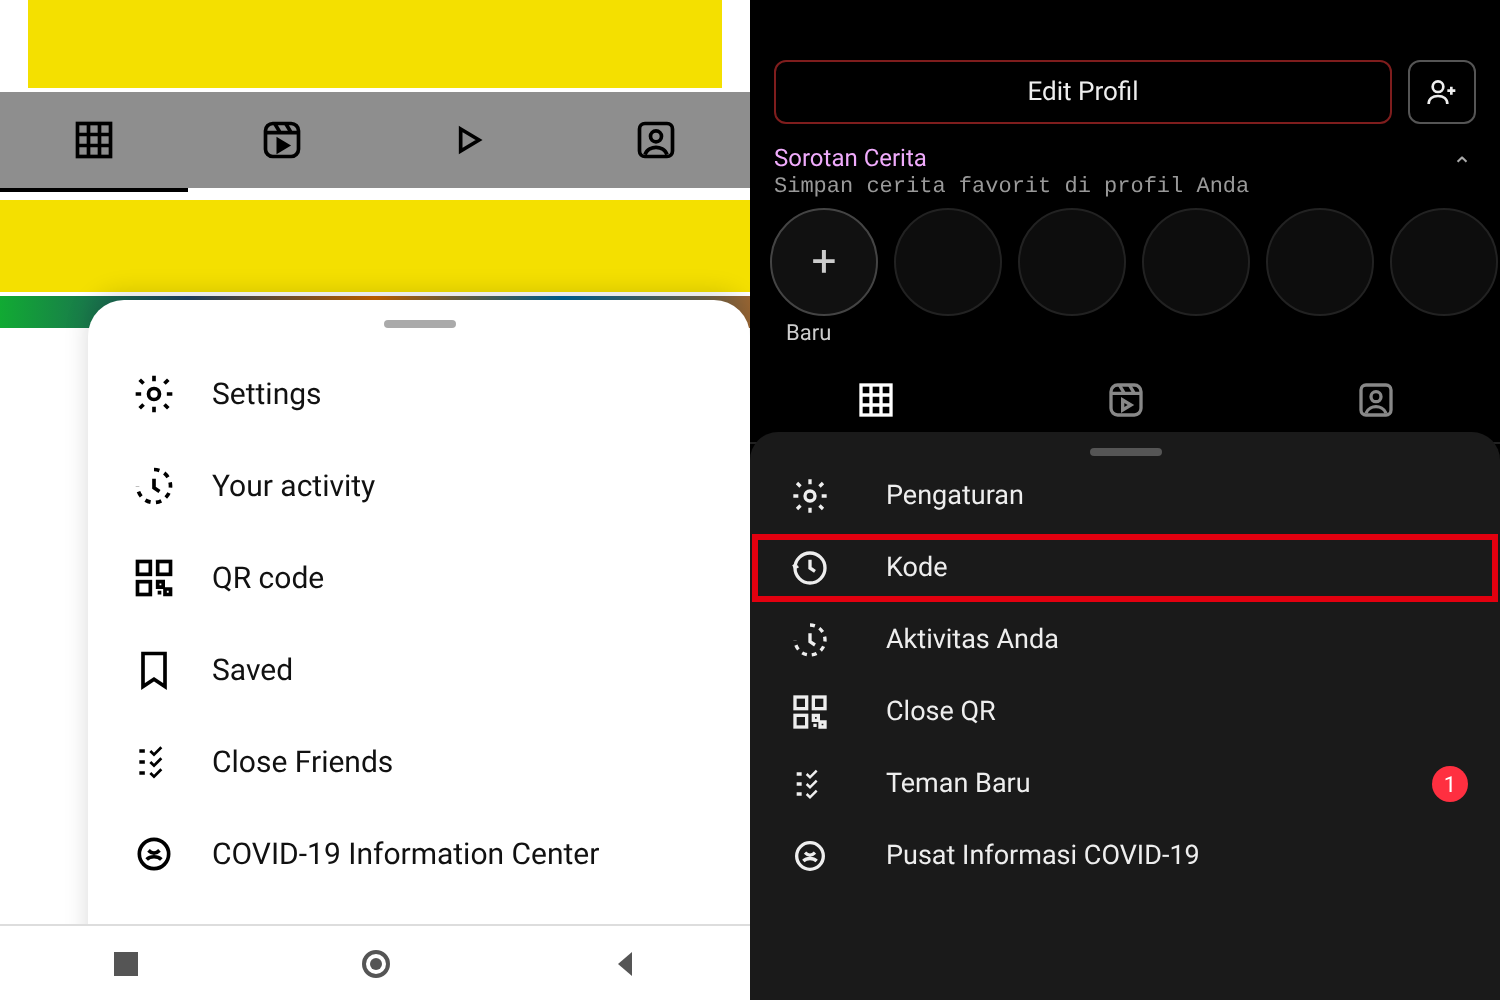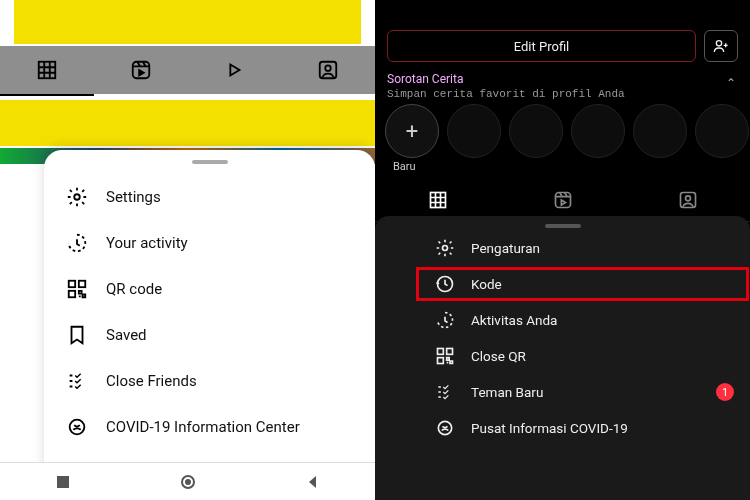--- a/index.html
+++ b/index.html
@@ -35,21 +35,21 @@
   .right .hlc { width:54px; height:54px; border-radius:50%; border:1px solid #444; display:flex; align-items:center; justify-content:center; color:#ccc; font-size:22px; background:#111; flex-shrink:0; }
   .right .hlc.dark { background:#0d0d0d; border-color:#222; }
   .right .hl-lab { position:absolute; left:18px; top:160px; font-size:11px; color:#ccc; }
   .right .tabbar2 { position:absolute; left:0; right:0; top:178px; height:44px; display:flex; border-bottom:1px solid #222; }
   .right .tabbar2 .tab { flex:1; display:flex; align-items:center; justify-content:center; }
   .right .tabbar2 .tab svg { width:20px; height:20px; stroke:#888; fill:none; stroke-width:2; }
   .right .tabbar2 .tab.active svg { stroke:#fff; }
   .right .sheet2 { position:absolute; left:0; right:0; bottom:0; top:216px; background:#1a1a1a; border-radius:14px 14px 0 0; }
   .right .sheet2 .grabber { width:36px; height:4px; background:#555; border-radius:3px; margin:8px auto 2px; }
   .right .menu2 { list-style:none; padding:0; }
-  .right .menu2 li { display:flex; align-items:center; gap:16px; padding:8px 20px; font-size:13.5px; color:#eee; position:relative;margin-left:40px; }
+  .right .menu2 li { display:flex; align-items:center; gap:28px; padding:8px 20px; font-size:13.5px; color:#eee; position:relative; }
   .right .menu2 li .ico { width:20px; height:20px; display:flex; align-items:center; justify-content:center; }
   .right .menu2 li .ico svg { width:20px; height:20px; stroke:#eee; fill:none; stroke-width:2; }
   .right .menu2 li.highlighted { outline:3px solid #e3000f; outline-offset:-4px; }
   .right .badge { position:absolute; right:16px; top:50%; transform:translateY(-50%); width:18px; height:18px; border-radius:50%; background:#ff2f40; color:#fff; font-size:11px; display:flex; align-items:center; justify-content:center; }
 </style>
 </head>
 <body>
 
 <div class="stage">
 

